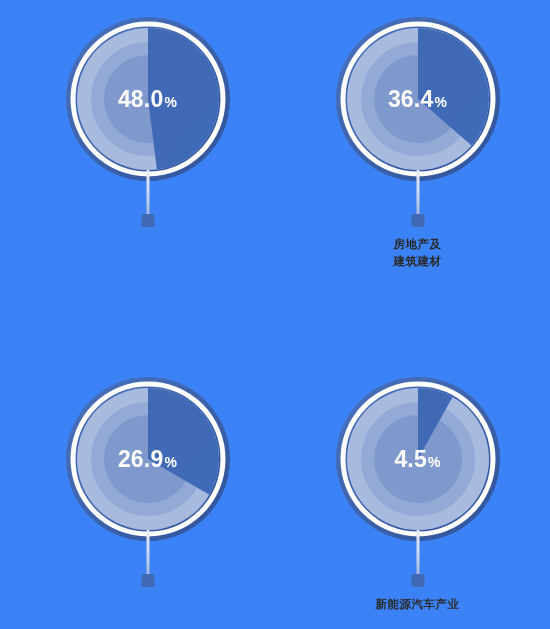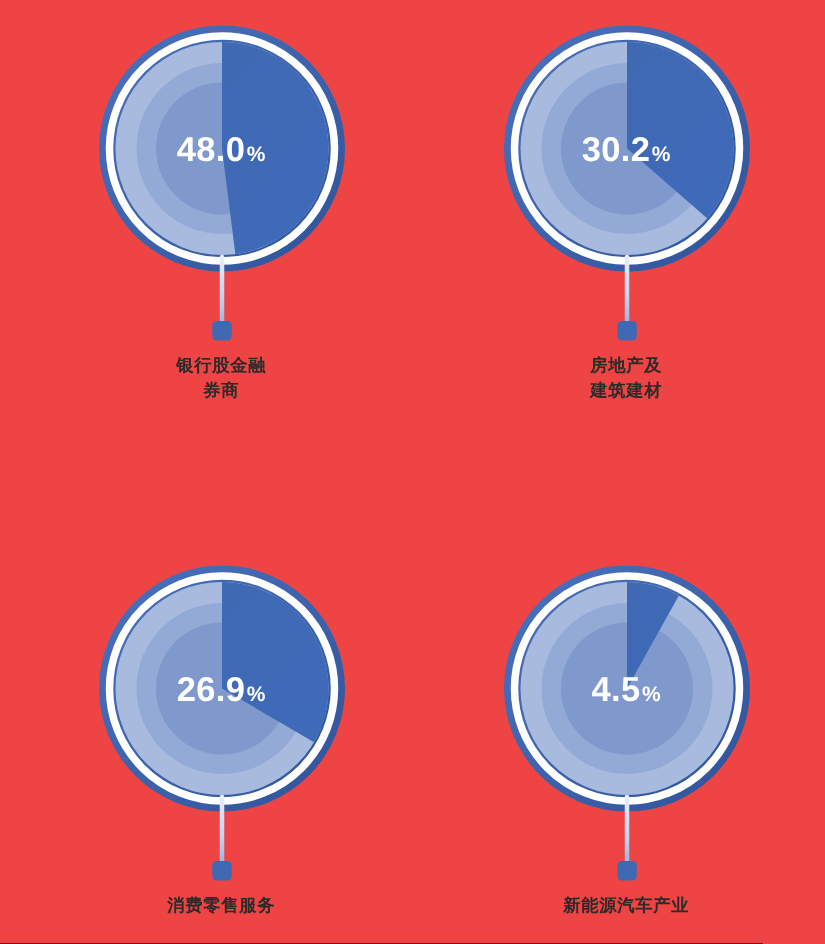--- a/index.html
+++ b/index.html
@@ -13,21 +13,21 @@
     height: 629px;
     overflow: hidden;
     font-family: "Liberation Sans", "DejaVu Sans", sans-serif;
     position: relative;
   }
 
   #stage {
     position: relative;
     width: 550px;
     height: 629px;
-    background: #ef4444;
+    background: #3b82f6;
   }
 
   .gauge-cell {
     position: absolute;
     width: 275px;
     height: 314px;
     top: 0;
     left: 0;
   }
   .gauge-cell.r0 { top: 0; }
@@ -136,22 +136,20 @@
         <circle cx="83" cy="83" r="57" fill="#93a9d6"></circle>
         <circle cx="83" cy="83" r="44" fill="#8099cd"></circle>
         <path id="wedgePath0" fill="url(#wedgeGrad0)" d="M 83 83 L 83 12 A 71 71 0 0 1 91.899 153.440 Z"></path>
       </svg>
       <div class="pct-label">
         <span class="pct-text"><span>48.0</span><span class="pct-sign">%</span></span>
       </div>
     </div>
     <div class="stem long"></div>
     <div class="marker-dot"></div>
-    <div class="cat-label">银行股金融
-券商</div>
   </div>
 
   <div class="gauge-cell r0 c1">
     <div class="dial-wrap">
       <svg class="dial-svg" viewBox="0 0 166 166">
         <defs>
           <linearGradient id="rimGrad1" x1="0" y1="0" x2="1" y2="1">
             <stop offset="0%" stop-color="#4a72bd"></stop>
             <stop offset="100%" stop-color="#2f539a"></stop>
           </linearGradient>
@@ -161,21 +159,21 @@
           </linearGradient>
         </defs>
         <circle cx="83" cy="83" r="82" fill="url(#rimGrad1)"></circle>
         <circle cx="83" cy="83" r="75" fill="none" stroke="#ffffff" stroke-width="5"></circle>
         <circle cx="83" cy="83" r="71" fill="#a8bade"></circle>
         <circle cx="83" cy="83" r="57" fill="#93a9d6"></circle>
         <circle cx="83" cy="83" r="44" fill="#8099cd"></circle>
         <path id="wedgePath1" fill="url(#wedgeGrad1)" d="M 83 83 L 83 12 A 71 71 0 0 1 136.552 129.618 Z"></path>
       </svg>
       <div class="pct-label">
-        <span class="pct-text"><span>30.2</span><span class="pct-sign">%</span></span>
+        <span class="pct-text"><span>36.4</span><span class="pct-sign">%</span></span>
       </div>
     </div>
     <div class="stem long"></div>
     <div class="marker-dot"></div>
     <div class="cat-label">房地产及
 建筑建材</div>
   </div>
 
   <div class="gauge-cell r1 c0">
     <div class="dial-wrap">
@@ -196,21 +194,20 @@
         <circle cx="83" cy="83" r="57" fill="#93a9d6"></circle>
         <circle cx="83" cy="83" r="44" fill="#8099cd"></circle>
         <path id="wedgePath2" fill="url(#wedgeGrad2)" d="M 83 83 L 83 12 A 71 71 0 0 1 144.339 118.757 Z"></path>
       </svg>
       <div class="pct-label">
         <span class="pct-text"><span>26.9</span><span class="pct-sign">%</span></span>
       </div>
     </div>
     <div class="stem short"></div>
     <div class="marker-dot"></div>
-    <div class="cat-label">消费零售服务</div>
   </div>
 
   <div class="gauge-cell r1 c1">
     <div class="dial-wrap">
       <svg class="dial-svg" viewBox="0 0 166 166">
         <defs>
           <linearGradient id="rimGrad3" x1="0" y1="0" x2="1" y2="1">
             <stop offset="0%" stop-color="#4a72bd"></stop>
             <stop offset="100%" stop-color="#2f539a"></stop>
           </linearGradient>

